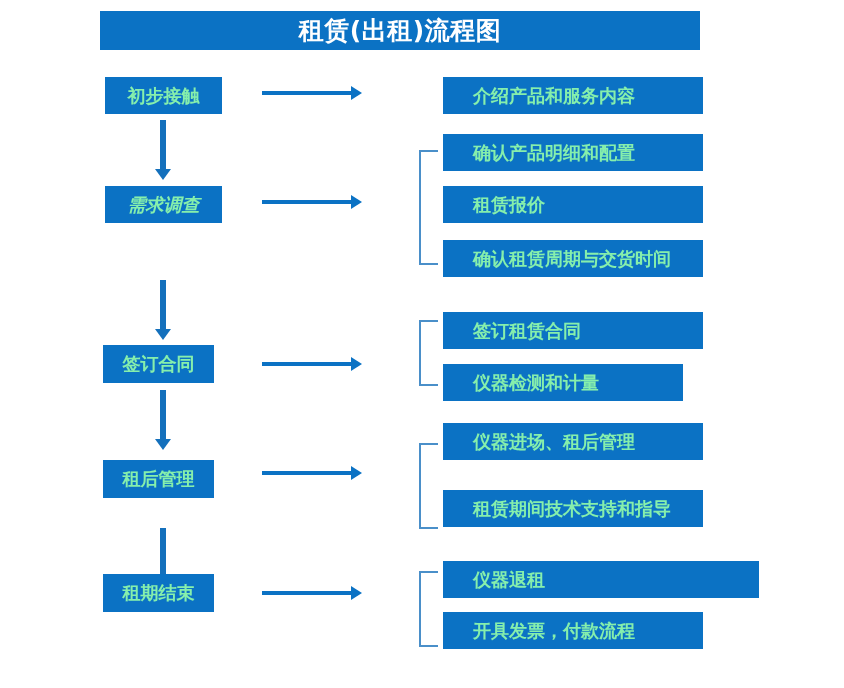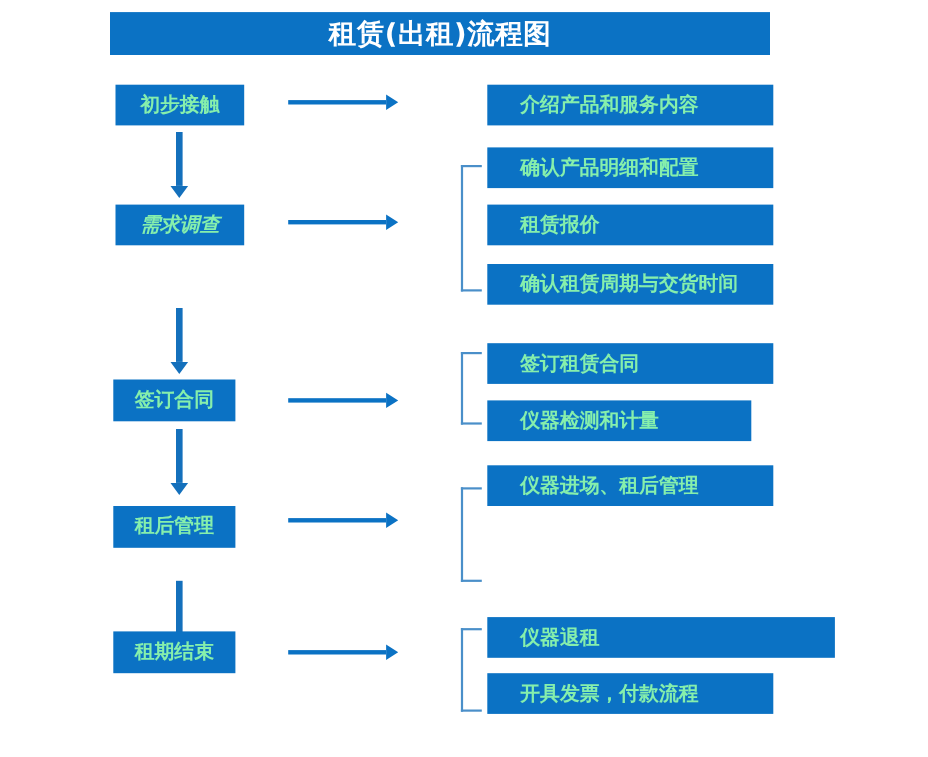--- a/index.html
+++ b/index.html
@@ -203,20 +203,23 @@
   <div class="arrow-h" style="left:262px; top:466px; width:100px;">
     <div class="shaft" style="width:89px;"></div>
     <div class="head" style="left:89px;"></div>
   </div>
 
   <div class="bracket" style="left:419px; top:443px; width:19px; height:86px;"></div>
 
   <div class="box box-right" style="left:443px; top:423px; width:260px; height:37px;">
     <span class="box-label">仪器进场、租后管理</span>
   </div>
+  <div class="box box-right" style="left:443px; top:490px; width:260px; height:37px;">
+    <span class="box-label">租赁期间技术支持和指导</span>
+  </div>
 
   <div class="arrow-v" style="left:155px; top:528px; height:60px;">
     <div class="shaft" style="height:49px;"></div>
     <div class="head" style="top:49px;"></div>
   </div>
 
   <div class="box box-left" style="left:103px; top:574px; width:111px; height:38px;">
     <span class="box-label">租期结束</span>
   </div>
 

